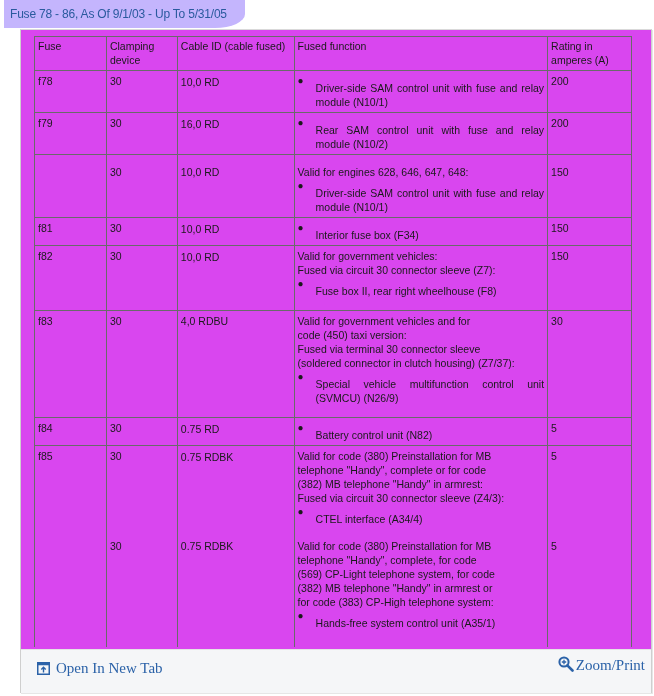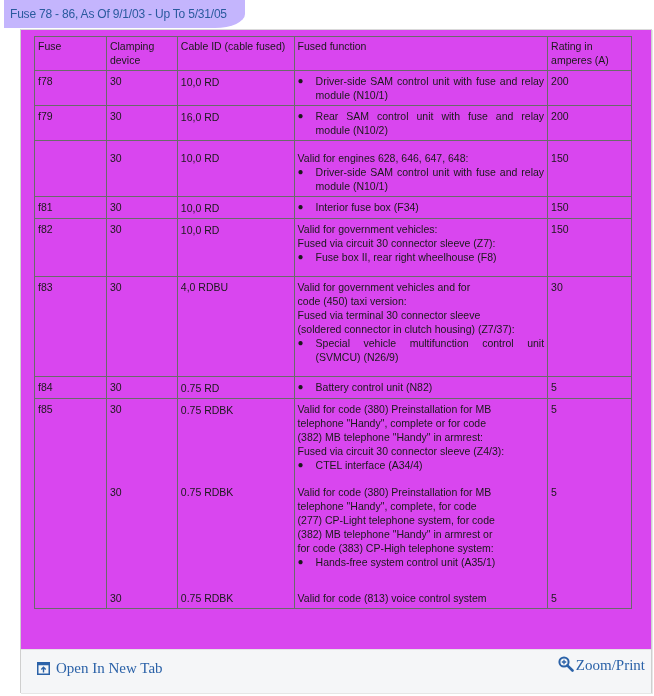--- a/index.html
+++ b/index.html
@@ -58,21 +58,21 @@
   col.c-cable { width: 117px; }
   col.c-func { width: 254px; }
   col.c-rate { width: 84px; }
 
   td.sub-top { border-bottom: none !important; }
   td.sub-bot { border-top: none !important; }
   td.func { text-align: justify; }
   .pline { display: block; }
   .bullet { display: flex; }
   .bullet .dot { width: 18px; flex: 0 0 18px; font-size: 10px; }
-  .bullet .btext { flex: 1; text-align: justify; }
+  .bullet .btext { flex: 1; text-align: justify; margin-top: 7px; }
 
   .footer {
     position: absolute;
     left: 0; top: 619px;
     width: 630px; height: 43px;
     background: #f5f6f8;
     border-top: 1px solid #e4e4e4;
   }
   .footer-link {
     position: absolute;
@@ -225,21 +225,21 @@
             </td>
             <td class="sub-top">5</td>
           </tr>
           <tr>
             <td class="sub-top sub-bot"></td>
             <td class="sub-top sub-bot" style="padding-top: 10px;">30</td>
             <td class="sub-top sub-bot" style="padding-top: 10px;">0.75 RDBK</td>
             <td class="func sub-top sub-bot" style="padding-top: 10px; padding-bottom: 12px;">
               <span class="pline">Valid for code (380) Preinstallation for MB</span>
               <span class="pline">telephone "Handy", complete, for code</span>
-              <span class="pline">(277) CP-Light telephone system, for code</span>
+              <span class="pline">(569) CP-Light telephone system, for code</span>
               <span class="pline">(382) MB telephone "Handy" in armrest or</span>
               <span class="pline">for code (383) CP-High telephone system:</span>
               <div class="bullet">
                 <span class="dot">●</span>
                 <span class="btext">Hands-free system control unit (A35/1)</span>
               </div>
             </td>
             <td class="sub-top sub-bot" style="padding-top: 10px;">5</td>
           </tr>
           <tr>

